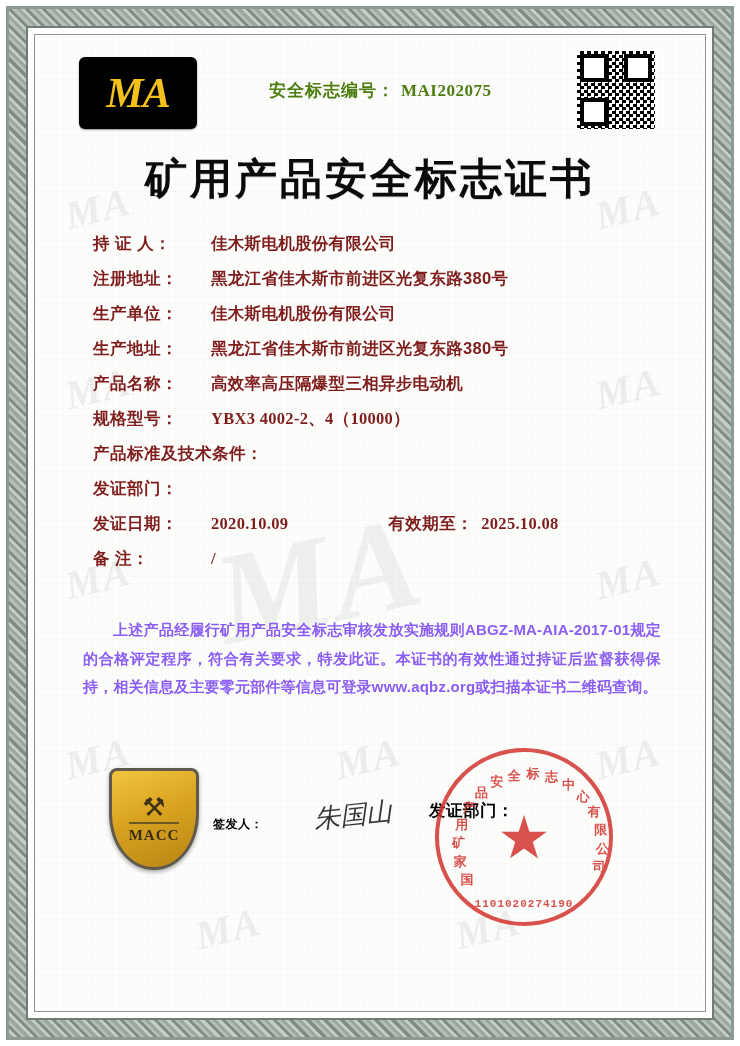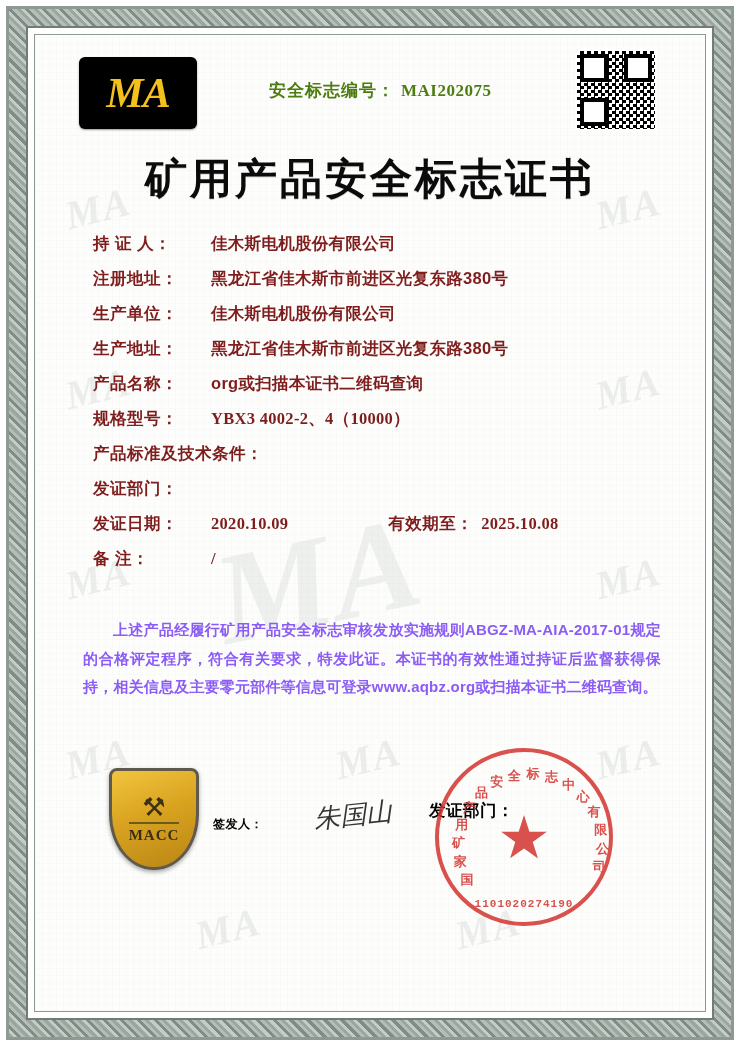--- a/index.html
+++ b/index.html
@@ -391,21 +391,21 @@
           <span class="value">佳木斯电机股份有限公司</span>
         </div>
 
         <div class="row">
           <span class="label w1">生产地址：</span>
           <span class="value">黑龙江省佳木斯市前进区光复东路380号</span>
         </div>
 
         <div class="row">
           <span class="label w1">产品名称：</span>
-          <span class="value">org或扫描本证书二维码查询</span>
+          <span class="value">高效率高压隔爆型三相异步电动机</span>
         </div>
 
         <div class="row">
           <span class="label w1">规格型号：</span>
           <span class="value serif">YBX3 4002-2、4（10000）</span>
         </div>
 
         <div class="row">
           <span class="label w2">产品标准及技术条件：</span>
         </div>

